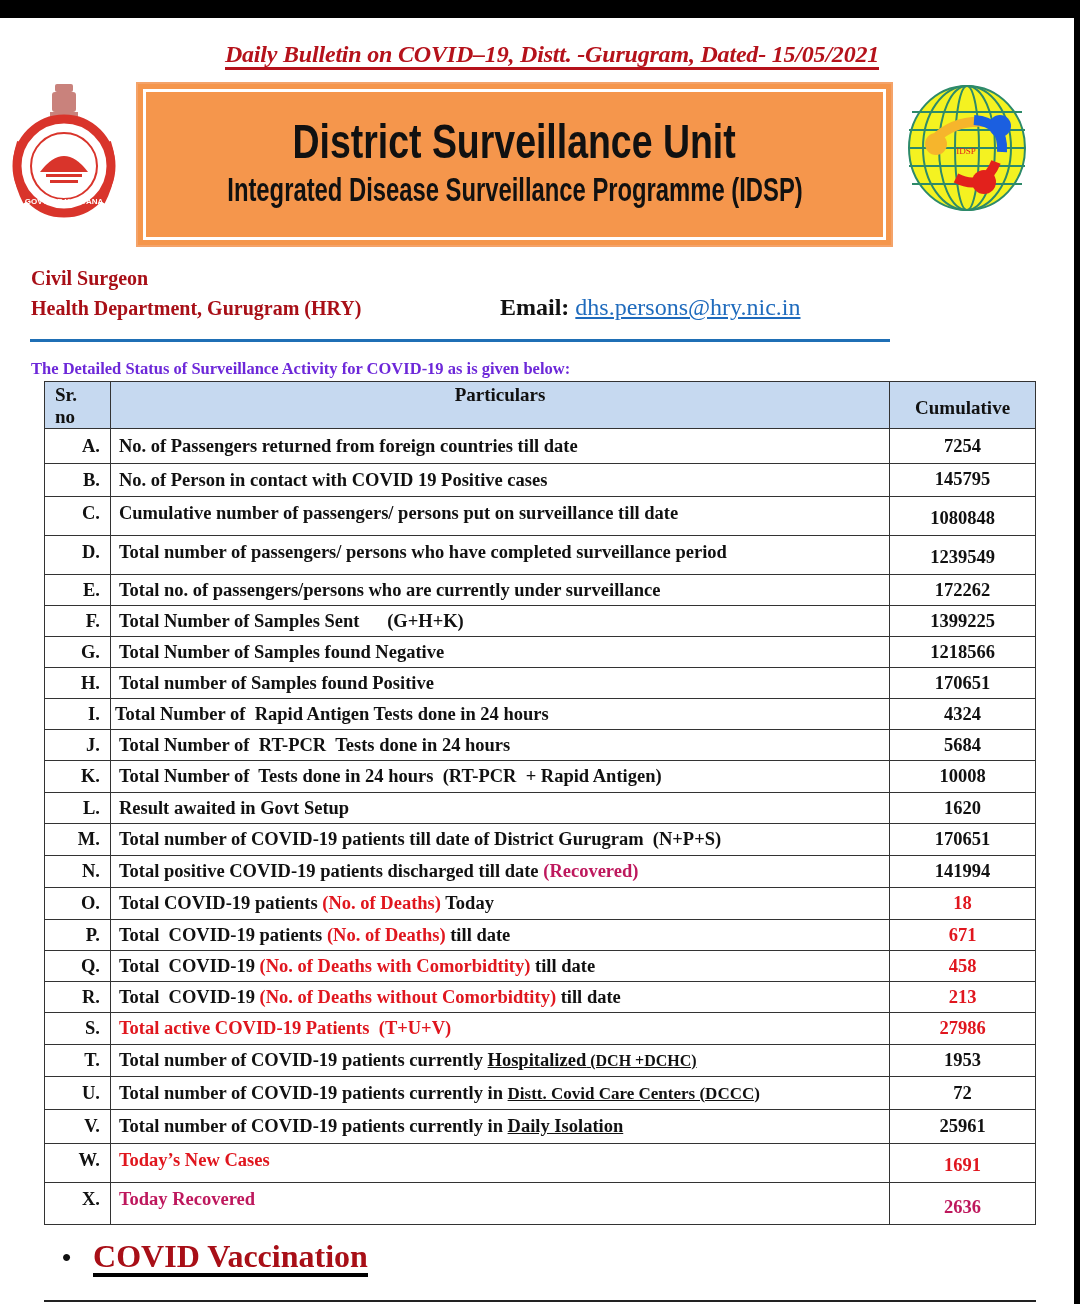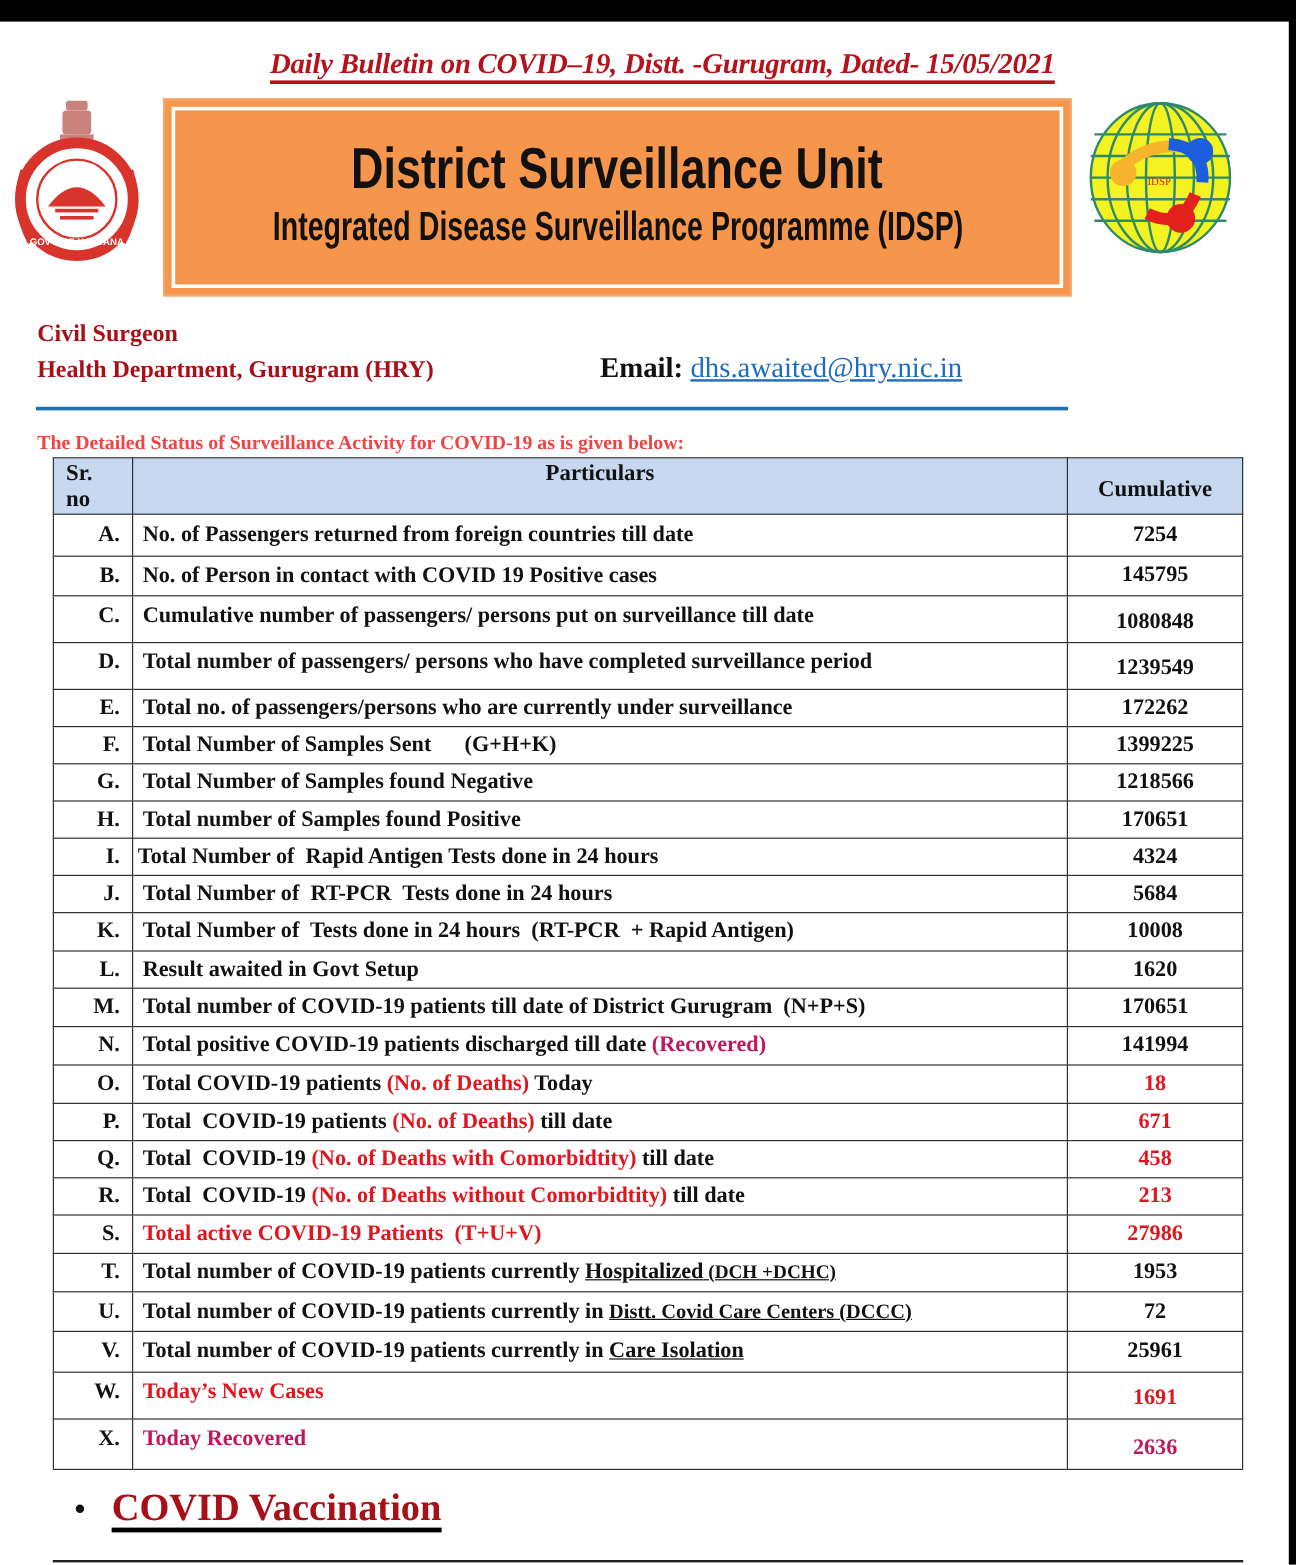--- a/index.html
+++ b/index.html
@@ -46,21 +46,21 @@
     line-height: 24px;
   }
   .email-line {
     position: absolute; left: 500px; top: 293px; font-weight: bold; font-size: 24px; color: #111;
     line-height: 28px;
   }
   .email-line a { color: #1f6bbd; text-decoration: underline; font-weight: normal; }
   .sep-line { position: absolute; left: 30px; top: 339px; width: 860px; height: 3px; background: #1f6fb5; }
 
   .intro-text {
-    position: absolute; left: 31px; top: 359px; font-weight: bold; font-size: 16.5px; color: #ef4444;
+    position: absolute; left: 31px; top: 359px; font-weight: bold; font-size: 16.5px; color: #6d28d9;
     line-height: 20px;
   }
 
   table.status {
     position: absolute; left: 44px; top: 381px; width: 992px; border-collapse: collapse;
     font-family: "Liberation Serif", serif; font-weight: bold; font-size: 18.5px; padding-left: 40px;
   }
   table.status td, table.status th { border: 1.5px solid #333; padding: 0 8px; vertical-align: middle; }
   table.status th { background: #c6d9f0; font-size: 19px; color: #111; }
   .col-sr { width: 66px; text-align: right; padding-right: 10px !important; }
@@ -138,21 +138,21 @@
     <path d="M92 80 Q80 110 52 96" stroke="#e2211c" stroke-width="10" fill="none"></path>
     <circle cx="80" cy="100" r="12" fill="#e2211c"></circle>
     <text x="62" y="72" font-size="9" fill="#e2211c" text-anchor="middle" font-family="Liberation Serif, serif">IDSP</text>
   </svg>
 </div>
 
 <div class="civil-surgeon">Civil Surgeon</div>
 <div class="health-dept">Health Department, Gurugram (HRY)</div>
 <div class="email-line">
   <span>Email:</span>
-  <a>dhs.awaited@hry.nic.in</a>
+  <a>dhs.persons@hry.nic.in</a>
 </div>
 <div class="sep-line"></div>
 
 <div class="intro-text">The Detailed Status of Surveillance Activity for COVID-19 as is given below:</div>
 
 <table class="status">
   <thead>
     <tr style="height:34px">
       <th class="col-sr">Sr. no</th>
       <th class="col-part">Particulars</th>
@@ -260,21 +260,21 @@
       <td class="col-part"><span>Total number of COVID-19 patients currently </span><span class="ul">Hospitalized</span><span class="ul small"> (DCH +DCHC)</span></td>
       <td class="col-cum">1953</td>
     </tr>
     <tr style="height:33px">
       <td class="col-sr">U.</td>
       <td class="col-part"><span>Total number of COVID-19 patients currently in </span><span class="ul" style="font-size:17px">Distt. Covid Care Centers (DCCC)</span></td>
       <td class="col-cum">72</td>
     </tr>
     <tr style="height:34px">
       <td class="col-sr">V.</td>
-      <td class="col-part"><span>Total number of COVID-19 patients currently in </span><span class="ul">Care Isolation</span></td>
+      <td class="col-part"><span>Total number of COVID-19 patients currently in </span><span class="ul">Daily Isolation</span></td>
       <td class="col-cum">25961</td>
     </tr>
     <tr style="height:39px">
       <td class="col-sr top">W.</td>
       <td class="col-part red top">Today’s New Cases</td>
       <td class="col-cum red low">1691</td>
     </tr>
     <tr style="height:42px">
       <td class="col-sr top">X.</td>
       <td class="col-part green top">Today Recovered</td>

